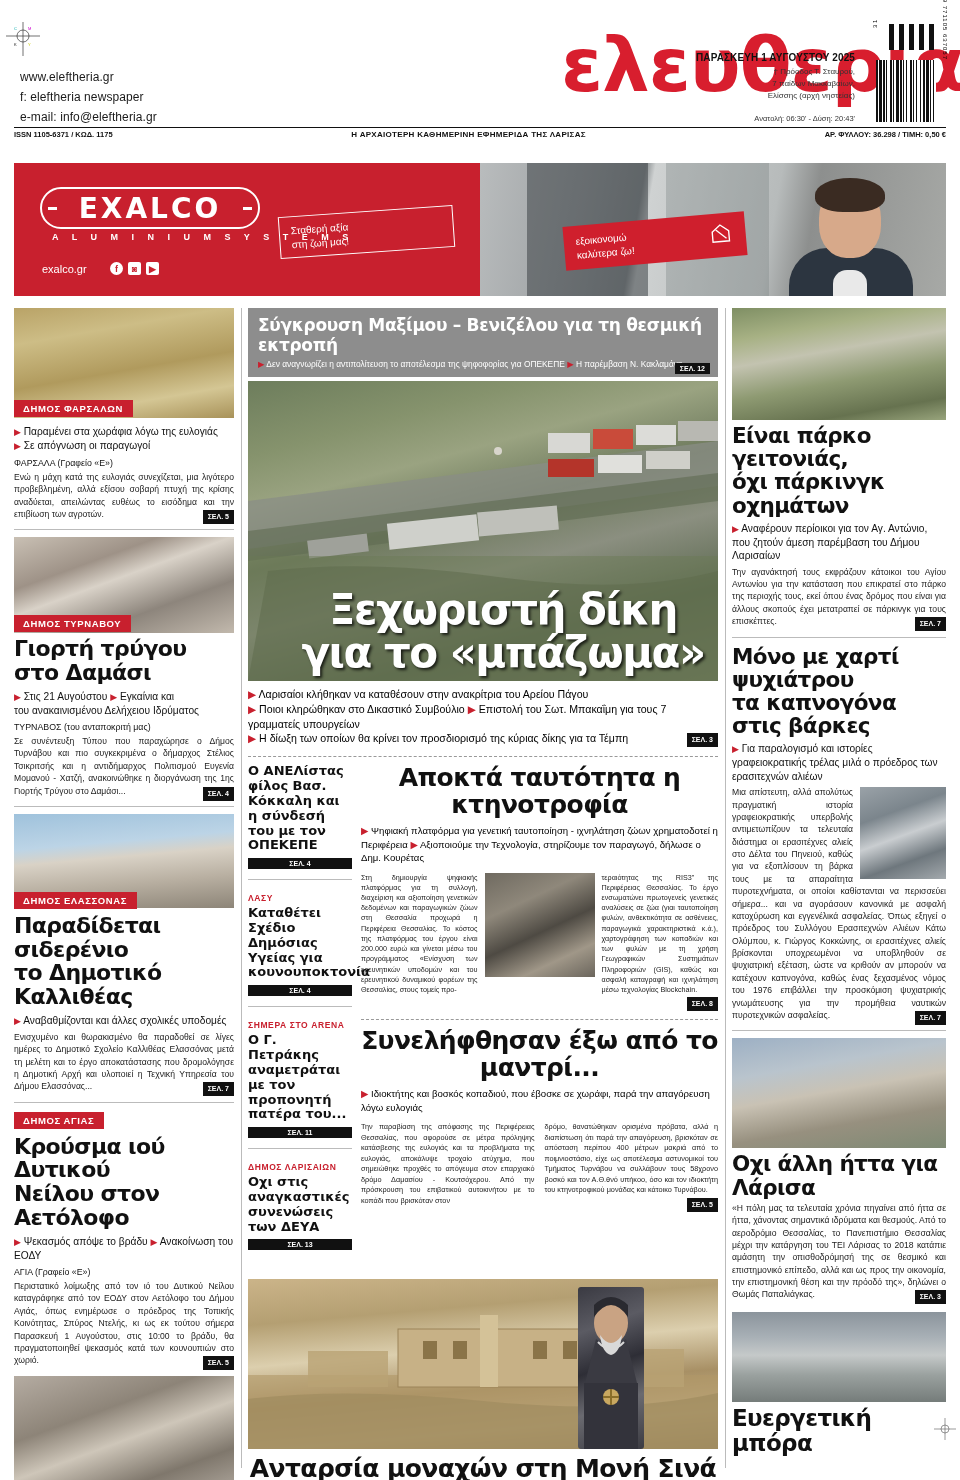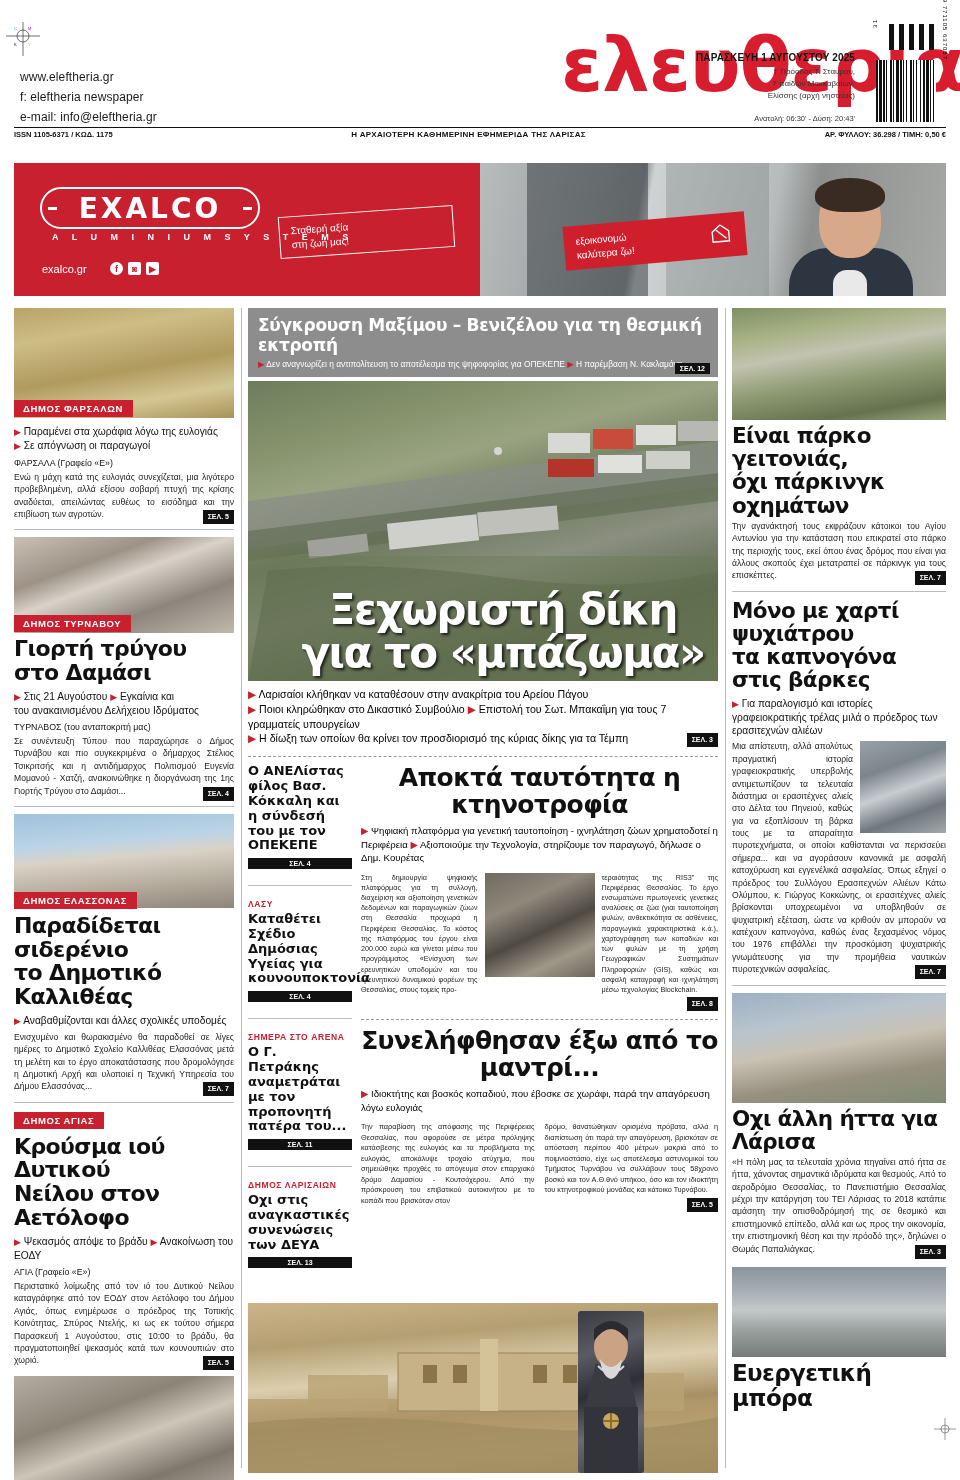--- a/index.html
+++ b/index.html
@@ -109,21 +109,21 @@
   .banner-gray .b { color:#c8202e; }
   .banner-gray .sel { position:absolute; right:8px; bottom:3px; float:none; background:#111;}
   .hero { position:relative; width:100%; height:300px; margin-top:4px; overflow:hidden; }
   .hero-title { position:absolute; left:0; right:0; bottom:6px; text-align:center;padding-left:40px; }
   .hero-title div { font-family:"DejaVu Sans", sans-serif; font-weight:700; color:#fff; font-size:42px;
       line-height:1.02; letter-spacing:-1.5px; text-shadow: 2px 2px 3px rgba(0,0,0,.75); }
   .c-bullets { font-size:10.6px; line-height:1.4; margin-top:6px; position:relative; padding-bottom:2px;}
   .c-bullets .b { color:#c8202e; }
   .dashrule { border-top:1px dashed #999; margin:8px 0 7px; }
   .twocol { display:flex; gap:9px; margin-top:5px; }
-  .brief { border-bottom:1px solid #bbb; padding-bottom:16px; margin-bottom:7px; position:relative; }
+  .brief { border-bottom:1px solid #bbb; padding-bottom:10px; margin-bottom:7px; position:relative; }
   .brief h4 { font-size:13px; font-weight:700; line-height:1.14; color:#111; font-family:"DejaVu Sans", sans-serif;}
   .brief .sel { float:none; display:block; text-align:center; margin-top:5px; }
   .c-hl { font-size:25px; text-align:center; }
   .reg2 { position:absolute; right:4px; bottom:40px; width:22px; height:22px;}
 </style>
 </head>
 <body>
 
 <div class="page">
 
@@ -475,20 +475,23 @@
         </div>
       </div>
     </div>
 
     <div class="colR">
 
       <div>
         <div class="photo ph-park" style="height:112px"></div>
         <h2 class="hl r-hl" style="white-space:pre-line; margin-top:4px">Είναι πάρκο γειτονιάς,
 όχι πάρκινγκ οχημάτων</h2>
+        <div class="bullets">
+          <span class="b">▶</span> <span>Αναφέρουν περίοικοι για τον Αγ. Αντώνιο, που ζητούν άμεση παρέμβαση του Δήμου Λαρισαίων</span>
+        </div>
         <div class="body-txt"><span>Την αγανάκτησή τους εκφράζουν κάτοικοι του Αγίου Αντωνίου για την κατάσταση που επικρατεί στο πάρκο της περιοχής τους, εκεί όπου ένας δρόμος που είναι για άλλους σκοπούς έχει μετατραπεί σε πάρκινγκ για τους επισκέπτες.</span><span class="sel">ΣΕΛ. 7</span></div>
       </div>
 
       <div class="divider" style="clear:both"></div>
 
       <div>
         <h2 class="hl r-hl" style="white-space:pre-line">Μόνο με χαρτί ψυχιάτρου
 τα καπνογόνα στις βάρκες</h2>
         <div class="bullets">
           <span class="b">▶</span> <span>Για παραλογισμό και ιστορίες γραφειοκρατικής τρέλας μιλά ο πρόεδρος των ερασιτεχνών αλιέων</span>

